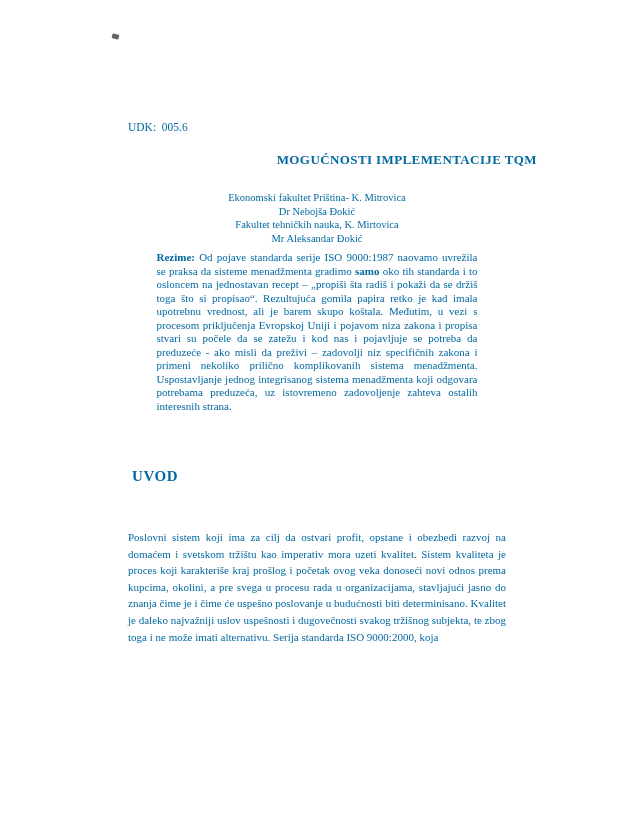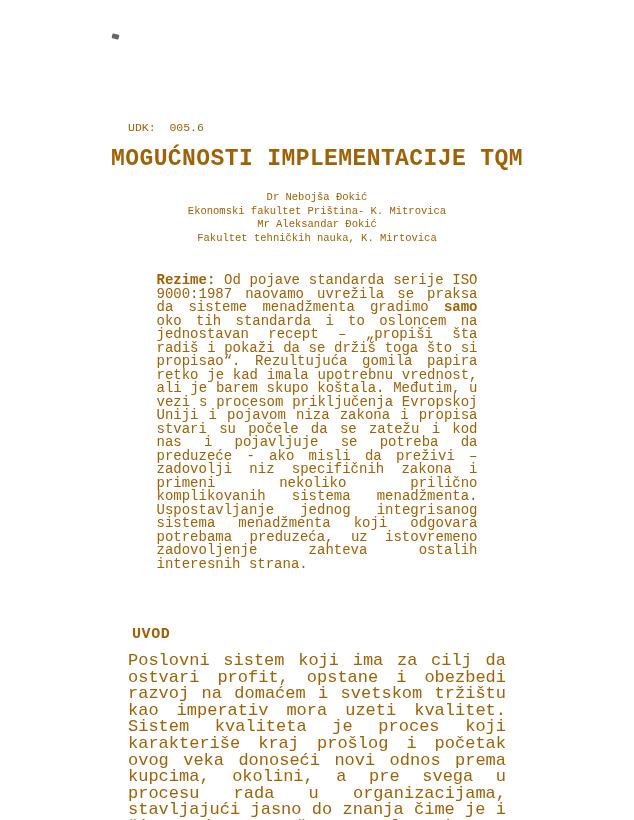--- a/index.html
+++ b/index.html
@@ -5,22 +5,22 @@
   html, body {
     margin: 0;
     padding: 0;
     background: #ffffff;
   }
   .page {
     position: relative;
     width: 634px;
     height: 820px;
     background: #ffffff;
-    font-family: Liberation Mono, monospace;
-    color: #a16207;
+    font-family: Liberation Serif, serif;
+    color: #0369a1;
     overflow: hidden;
   }
   .speck {
     position: absolute;
     left: 112px;
     top: 34px;
     width: 7px;
     height: 5px;
     background: #3f3f3f;
     border-radius: 1px;
@@ -34,72 +34,72 @@
     width: 378px;
   }
   .udk {
     font-size: 11.5px;
     line-height: 13px;
     white-space: pre;
   }
   .title {
     margin: 15px 0 0 -31px;
     width: 440px;
-    text-align: center;
-    font-size: 23px;
+    text-align: right;
+    font-size: 13px;
     font-weight: bold;
     line-height: 21px;
     letter-spacing: 0.4px;
   }
   .title-line { display: block; }
   .authors {
     margin-top: 21px;
     text-align: center;
     font-size: 10.5px;
     line-height: 13.5px;
   }
   .abstract {
-    margin: 29px auto 0;
+    margin: 6px auto 0;
     width: 321px;
-    font-size: 14px;
+    font-size: 11px;
     line-height: 13.5px;
     text-align: justify;
   }
   .abstract b { font-weight: bold; }
   .section-heading {
     margin: 55px 4px 0;
     font-size: 15px;
     font-weight: bold;
     letter-spacing: 0.6px;
   }
   .body-par {
-    margin: 10px 0 0;
-    font-size: 17px;
+    margin: 44px 0 0;
+    font-size: 11px;
     line-height: 16.6px;
     text-align: justify;
   }
 </style>
 </head>
 <body>
 
 <div class="page">
   <div class="speck"></div>
   <div class="content">
 
     <div class="udk">UDK:  005.6</div>
 
     <h1 class="title">
       <span class="title-line">MOGUĆNOSTI IMPLEMENTACIJE TQM</span>
     </h1>
 
     <div class="authors">
+      <div>Ekonomski fakultet Priština- K. Mitrovica</div>
       <div>Dr Nebojša Đokić</div>
-      <div>Ekonomski fakultet Priština- K. Mitrovica</div>
+      <div>Fakultet tehničkih nauka, K. Mirtovica</div>
       <div>Mr Aleksandar Đokić</div>
-      <div>Fakultet tehničkih nauka, K. Mirtovica</div>
     </div>
 
     <p class="abstract"><b>Rezime:</b><span> Od pojave standarda serije ISO 9000:1987 naovamo uvrežila se praksa da sisteme menadžmenta gradimo </span><b>samo</b><span> oko tih standarda i to osloncem na jednostavan recept – „propiši šta radiš i pokaži da se držiš toga što si propisao“. Rezultujuća gomila papira retko je kad imala upotrebnu vrednost, ali je barem skupo koštala. Međutim, u vezi s procesom priključenja Evropskoj Uniji i pojavom niza zakona i propisa stvari su počele da se zatežu i kod nas i pojavljuje se potreba da preduzeće - ako misli da preživi – zadovolji niz specifičnih zakona i primeni nekoliko prilično komplikovanih sistema menadžmenta. Uspostavljanje jednog integrisanog sistema menadžmenta koji odgovara potrebama preduzeća, uz istovremeno zadovoljenje zahteva ostalih interesnih strana.</span></p>
 
     <h2 class="section-heading">UVOD</h2>
 
     <p class="body-par">Poslovni sistem koji ima za cilj da ostvari profit, opstane i obezbedi razvoj na domaćem i svetskom tržištu kao imperativ mora uzeti kvalitet. Sistem kvaliteta je proces koji karakteriše kraj prošlog i početak ovog veka donoseći novi odnos prema kupcima, okolini, a pre svega u procesu rada u organizacijama, stavljajući jasno do znanja čime je i čime će uspešno poslovanje u budućnosti biti determinisano. Kvalitet je daleko najvažniji uslov uspešnosti i dugovečnosti svakog tržišnog subjekta, te zbog toga i ne može imati alternativu. Serija standarda ISO 9000:2000, koja</p>
 
   </div>
 </div>

